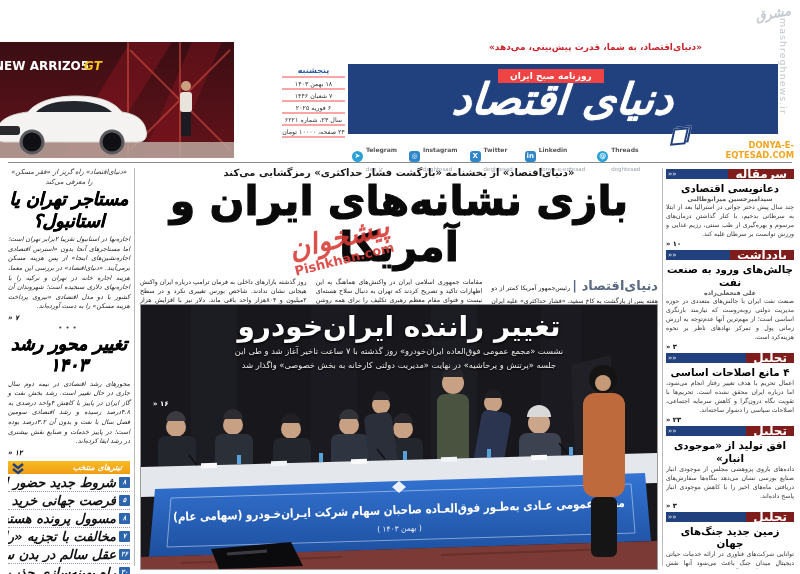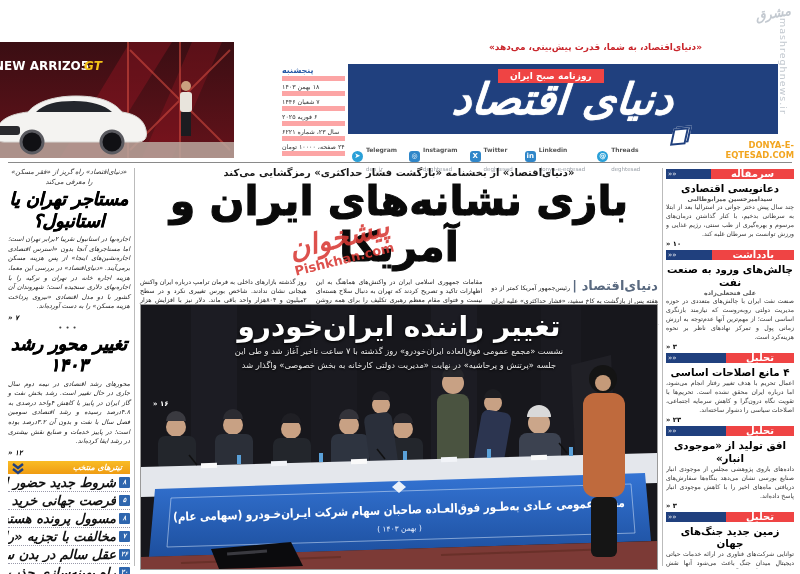--- a/index.html
+++ b/index.html
@@ -20,21 +20,21 @@
   .ad{position:absolute;left:20px;top:42px;width:214px;height:116px;}
   .slogan{position:absolute;left:478px;top:42px;width:235px;font-size:9px;font-weight:bold;
           color:#c9252b;text-align:center;}
   .logo-box{position:absolute;left:348px;top:64px;width:430px;height:70px;background:#20407e;}
   .logo-text{position:absolute;inset:0;display:flex;align-items:center;justify-content:center;
              color:#fff;font-size:43px;font-weight:bold;font-style:italic;transform:skewX(-5deg);
              text-shadow:0 0 1px #fff;}
   .badge{position:absolute;top:5px;left:150px;background:#ef4444;color:#fff;font-size:9px;
          font-weight:bold;padding:2px 12px;z-index:2;}
   .dateline{position:absolute;left:282px;top:64px;width:63px;}
-  .d-row{font-size:6.3px;color:#333;text-align:left;padding:1.5px 0;border-bottom:5px solid #fca5a5;}
+  .d-row{font-size:6.3px;color:#333;text-align:center;padding:1.5px 0;border-bottom:2px solid #fca5a5;}
   .d-day{color:#2257a5;font-weight:bold;font-size:8px;}
   .socials{position:absolute;left:352px;top:137px;width:345px;display:flex;direction:ltr;
            gap:12px;align-items:flex-start;}
   .soc{display:flex;gap:3px;align-items:center;}
   .soc-icon{width:11px;height:11px;border-radius:3px;background:#2f86c9;color:#fff;font-size:7px;
             font-weight:bold;display:flex;align-items:center;justify-content:center;flex:0 0 11px;}
   .soc-icon.round{border-radius:50%;background:#2aa0d8;}
   .soc-name{font-size:6px;font-weight:bold;color:#555;line-height:1.15;}
   .soc-handle{font-size:5.5px;color:#9aa0a8;line-height:1.15;}
   .website{position:absolute;left:688px;top:140px;width:106px;direction:ltr;font-size:8.4px;
@@ -64,21 +64,21 @@
   .sel-chevron{position:absolute;left:3px;top:2px;}
   .sel-row{display:flex;align-items:center;gap:3px;padding:1px 0;border-bottom:1px dotted #99a;}
   .sel-num{flex:0 0 11px;height:11px;background:#2e66ae;color:#fff;font-size:6.5px;font-weight:bold;
            display:flex;align-items:center;justify-content:center;border-radius:1px;}
   .sel-title{font-size:13px;font-weight:bold;color:#111;white-space:nowrap;overflow:hidden;text-align:right;}
 
   
   .right-col{position:absolute;left:666px;top:167px;width:128px;height:402px;overflow:hidden;}
   .sec{margin-bottom:2px;}
   .sec-bar{display:flex;height:10px;margin:2px 0 3px;}
-  .sec-label{background:#ef4444;color:#fff;font-size:10px;font-weight:bold;padding:0 20px;line-height:10px;}
+  .sec-label{background:#7f1d1d;color:#fff;font-size:12px;font-weight:bold;padding:0 7px;line-height:10px;}
   .sec-blue{flex:1;background:#20407e;position:relative;}
   .sec-blue::after{content:"\00AB\00AB";color:#fff;font-size:7px;position:absolute;left:2px;top:0;
                    line-height:10px;opacity:.9;}
   .sec-title{font-size:10.3px;font-weight:bold;text-align:center;color:#000;line-height:1.2;margin:1px 0;}
   .sec-author{font-size:6.3px;font-weight:bold;color:#555;text-align:center;margin-bottom:1px;}
   .sec-body{font-size:6.2px;line-height:1.45;text-align:justify;color:#333;}
   .sec-ref{font-size:6.8px;font-weight:bold;text-align:left;margin-top:1px;}
   .sec-ref::after{content:" \00AB";}
 
   

